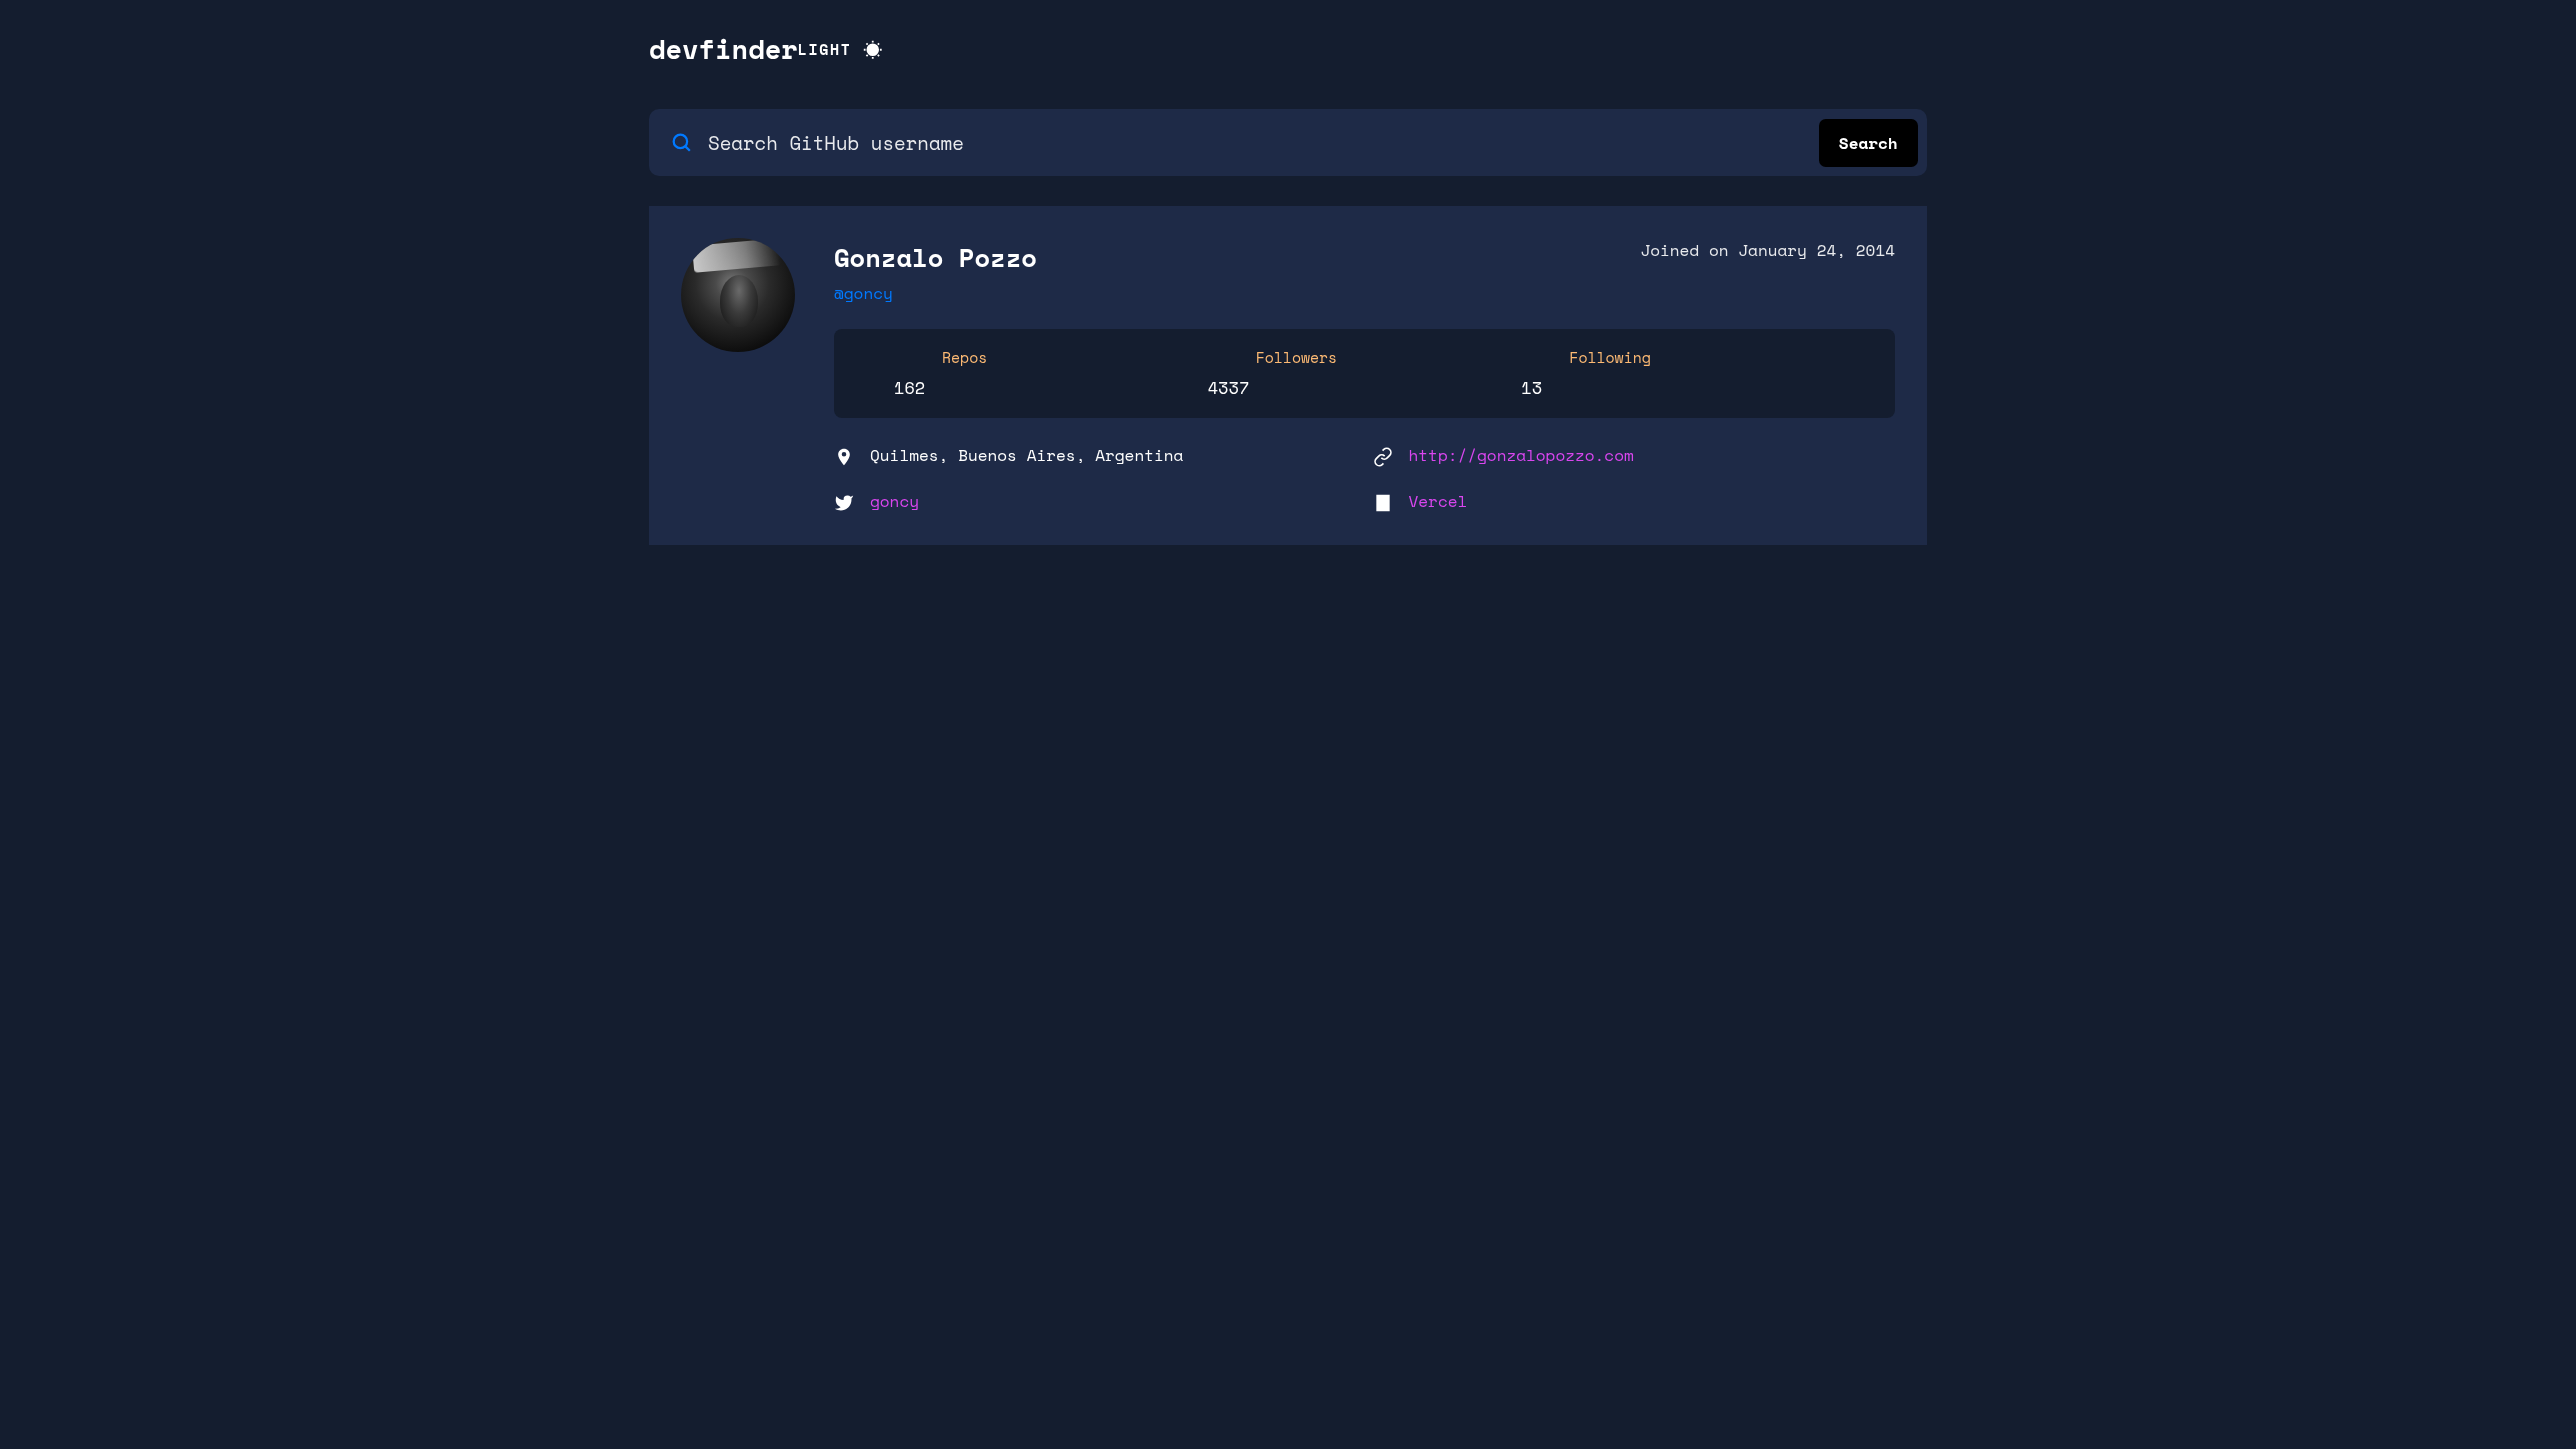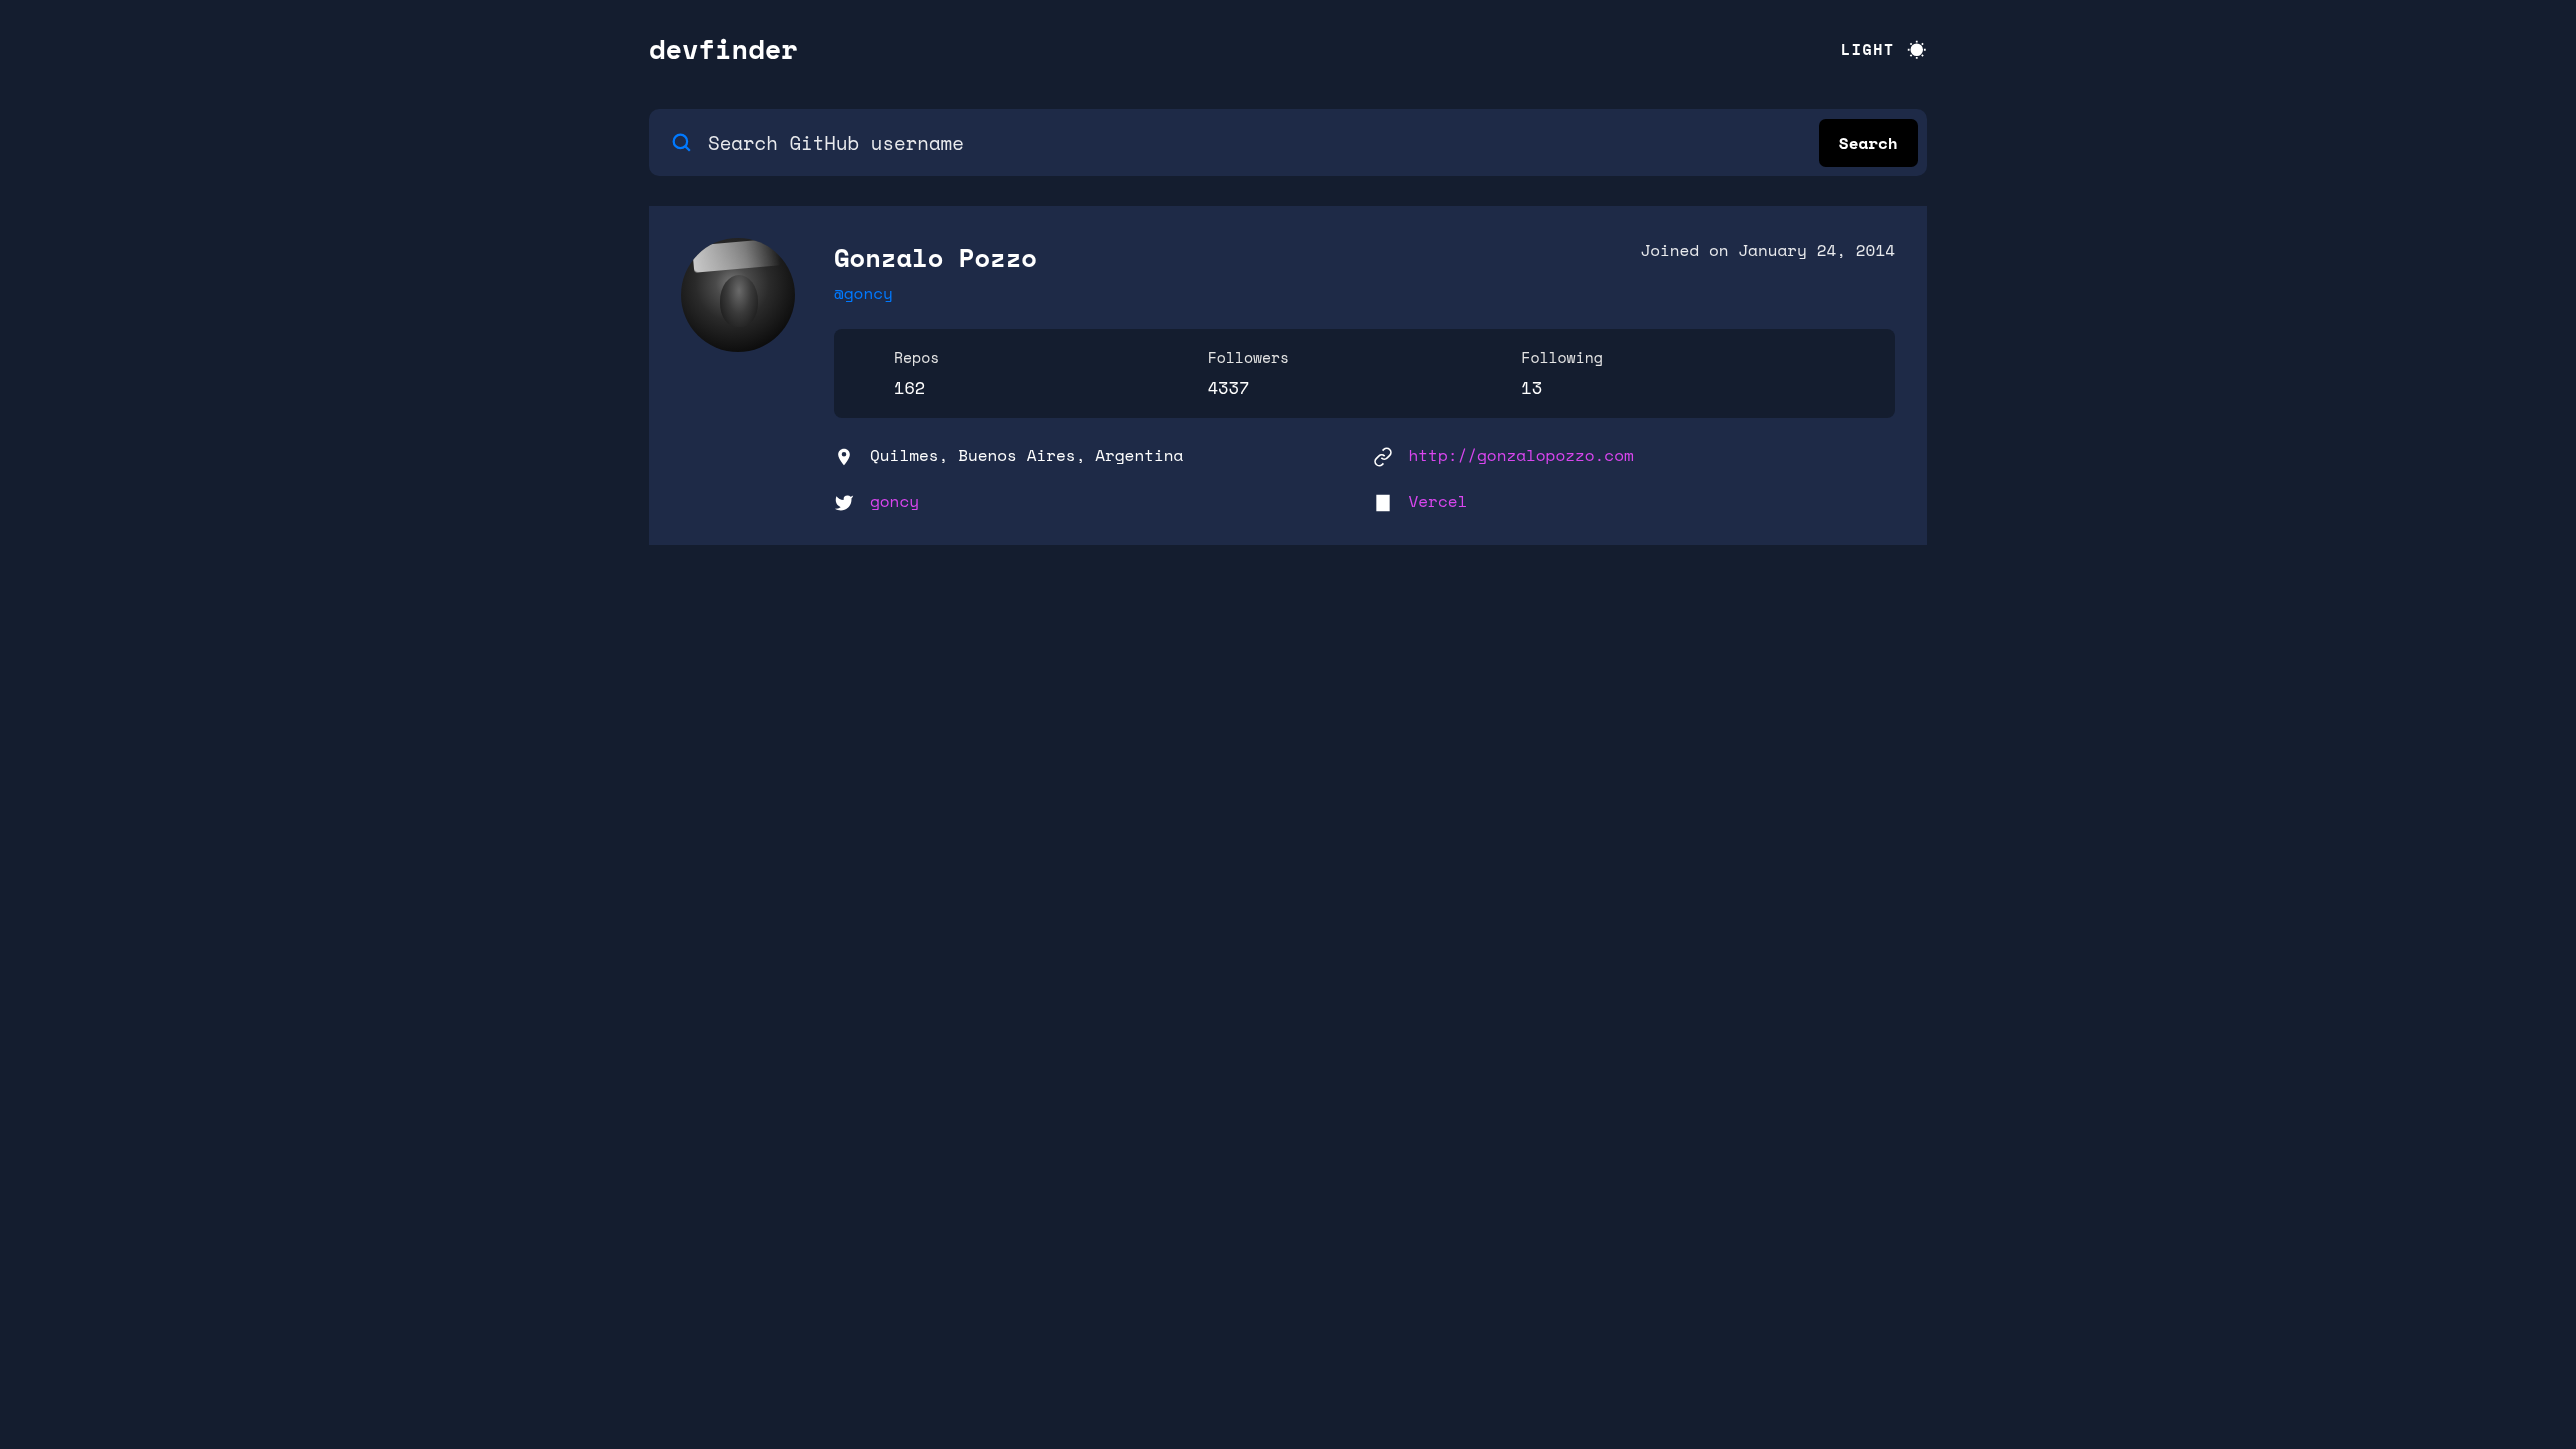--- a/index.html
+++ b/index.html
@@ -16,24 +16,22 @@
       height: 1449px;
       padding-top: 13.4px;
     }
     .container {
       max-width: 1342px;
       margin: 0 auto;
       padding: 0 32px;
     }
     .header {
       display: flex;
-      justify-content: space-between;
       align-items: center;
       padding: 16px 0;
-      gap: 24px;
     }
     .logo {
       font-size: 27px;
       font-weight: bold;
       color: #ffffff;
     }
     .theme-toggle {
       display: flex;
       align-items: center;
       gap: 10.7px;
@@ -166,21 +164,22 @@
       border-radius: 8px;
       padding: 17.4px 60px 17.4px 60px;
       margin-top: 24px;
       display: flex;
     }
     .stat {
       flex: 1;
     }
     .stat-label {
       font-size: 14.8px;
-      color: #e5e5e5;
+      color: #fdba74;
+      margin-left: 48px;
     }
     .stat-value {
       font-size: 17px;
       color: #ffffff;
       margin-top: 6.7px;
     }
     .links {
       margin-top: 25.5px;
       display: grid;
       grid-template-columns: 1fr 1fr;

